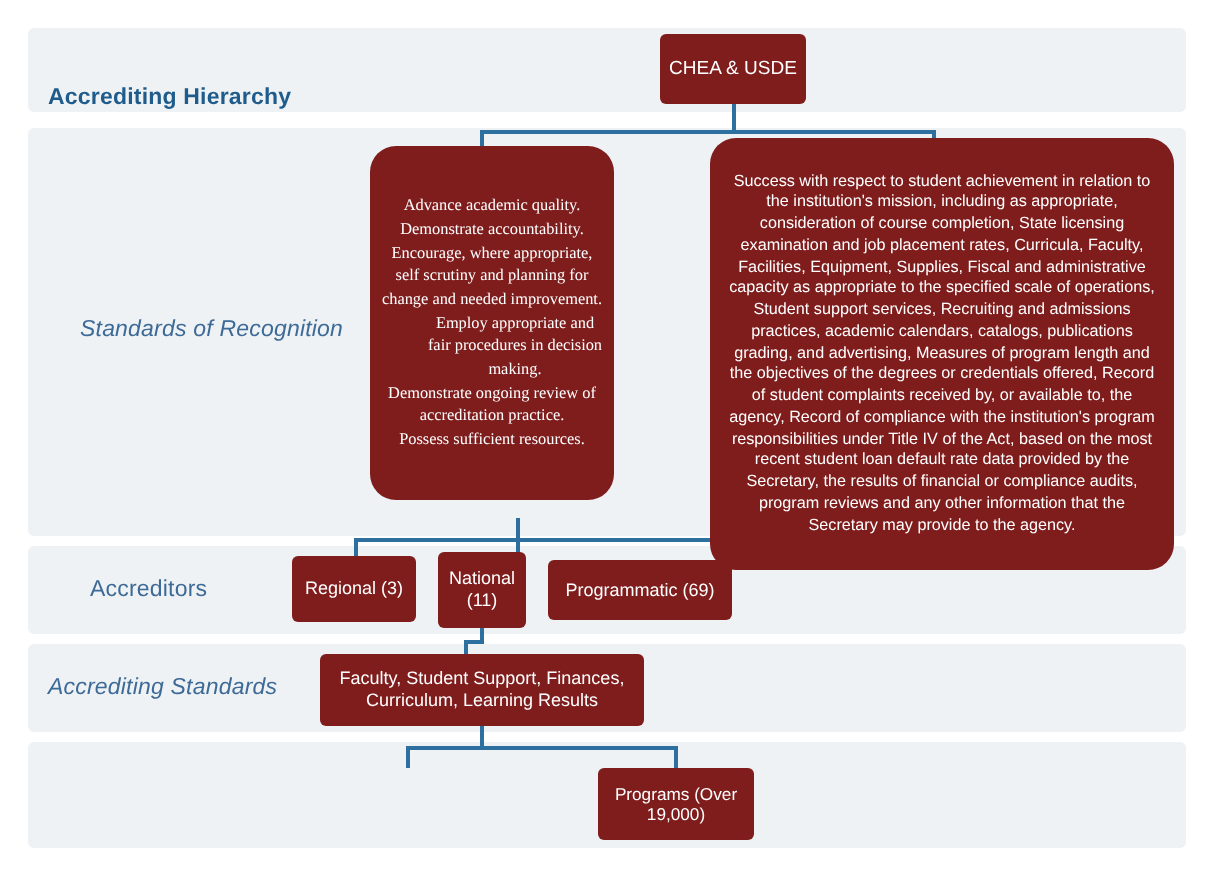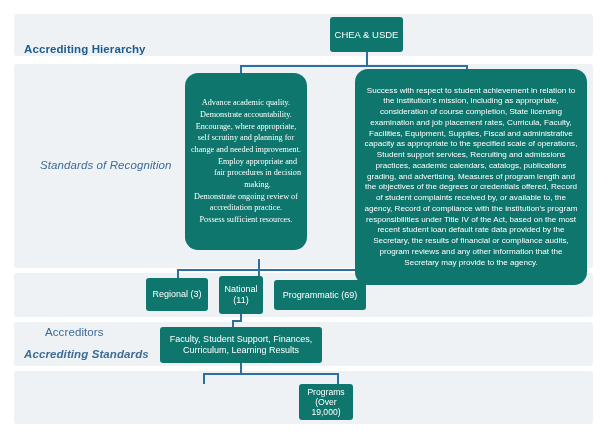--- a/index.html
+++ b/index.html
@@ -32,21 +32,21 @@
     font-size: 11.5px;
     letter-spacing: 0.1px;
     white-space: nowrap;
   }
   .band-label.bold { font-weight: bold; color: #1f5c8b; }
   .band-label.italic { font-style: italic; }
 
   
   .node {
     position: absolute;
-    background: #0f766e;
+    background: #7f1d1d;
     color: #ffffff;
     text-align: center;
     display: flex;
     align-items: center;
     justify-content: center;
     box-sizing: border-box;
     border-radius: 3px;
     line-height: 1.18;
     padding: 3px 4px;
   }
@@ -72,23 +72,23 @@
   <div class="band" style="top:14px; height:42px;"></div>
   <div class="band" style="top:64px; height:204px;"></div>
   <div class="band" style="top:273px; height:44px;"></div>
   <div class="band" style="top:322px; height:44px;"></div>
   <div class="band" style="top:371px; height:53px;"></div>
 
   <div class="band-label bold" style="left:24px; top:29px;margin-top:14px;">Accrediting Hierarchy</div>
 
   <div class="band-label italic" style="left:24px; top:159px;margin-left:16px;">Standards of Recognition</div>
 
-  <div class="band-label" style="left:45px; top:289px;margin-top:37px;">Accreditors</div>
+  <div class="band-label" style="left:45px; top:289px;">Accreditors</div>
 
-  <div class="band-label italic" style="left:24px; top:348px;font-weight:bold;">Accrediting Standards</div>
+  <div class="band-label italic" style="left:24px; top:338px;">Accrediting Standards</div>
 
 
   <div class="conn v" style="left:366px; top:52px; height:14px;"></div>
 
   <div class="conn h" style="left:240px; top:65px; width:227px;"></div>
 
   <div class="conn v" style="left:240px; top:65px; height:9px;"></div>
 
   <div class="conn v" style="left:466px; top:65px; height:4px;"></div>
 
@@ -136,17 +136,17 @@
 
   <div class="node" style="left:274px; top:280px; width:92px; height:30px; font-size:9px;">
     <span class="txt">Programmatic (69)</span>
   </div>
 
   <div class="node" style="left:160px; top:327px; width:162px; height:36px; font-size:9px;">
     <span class="txt">Faculty, Student Support, Finances, Curriculum,  Learning Results</span>
   </div>
 
 
-  <div class="node" style="left:299px; top:384px; width:54px; height:36px; font-size:8.6px;">
+  <div class="node" style="left:299px; top:384px; width:78px; height:36px; font-size:8.6px;">
     <span class="txt">Programs (Over 19,000)</span>
   </div>
 
 </div>
 
 </body></html>

